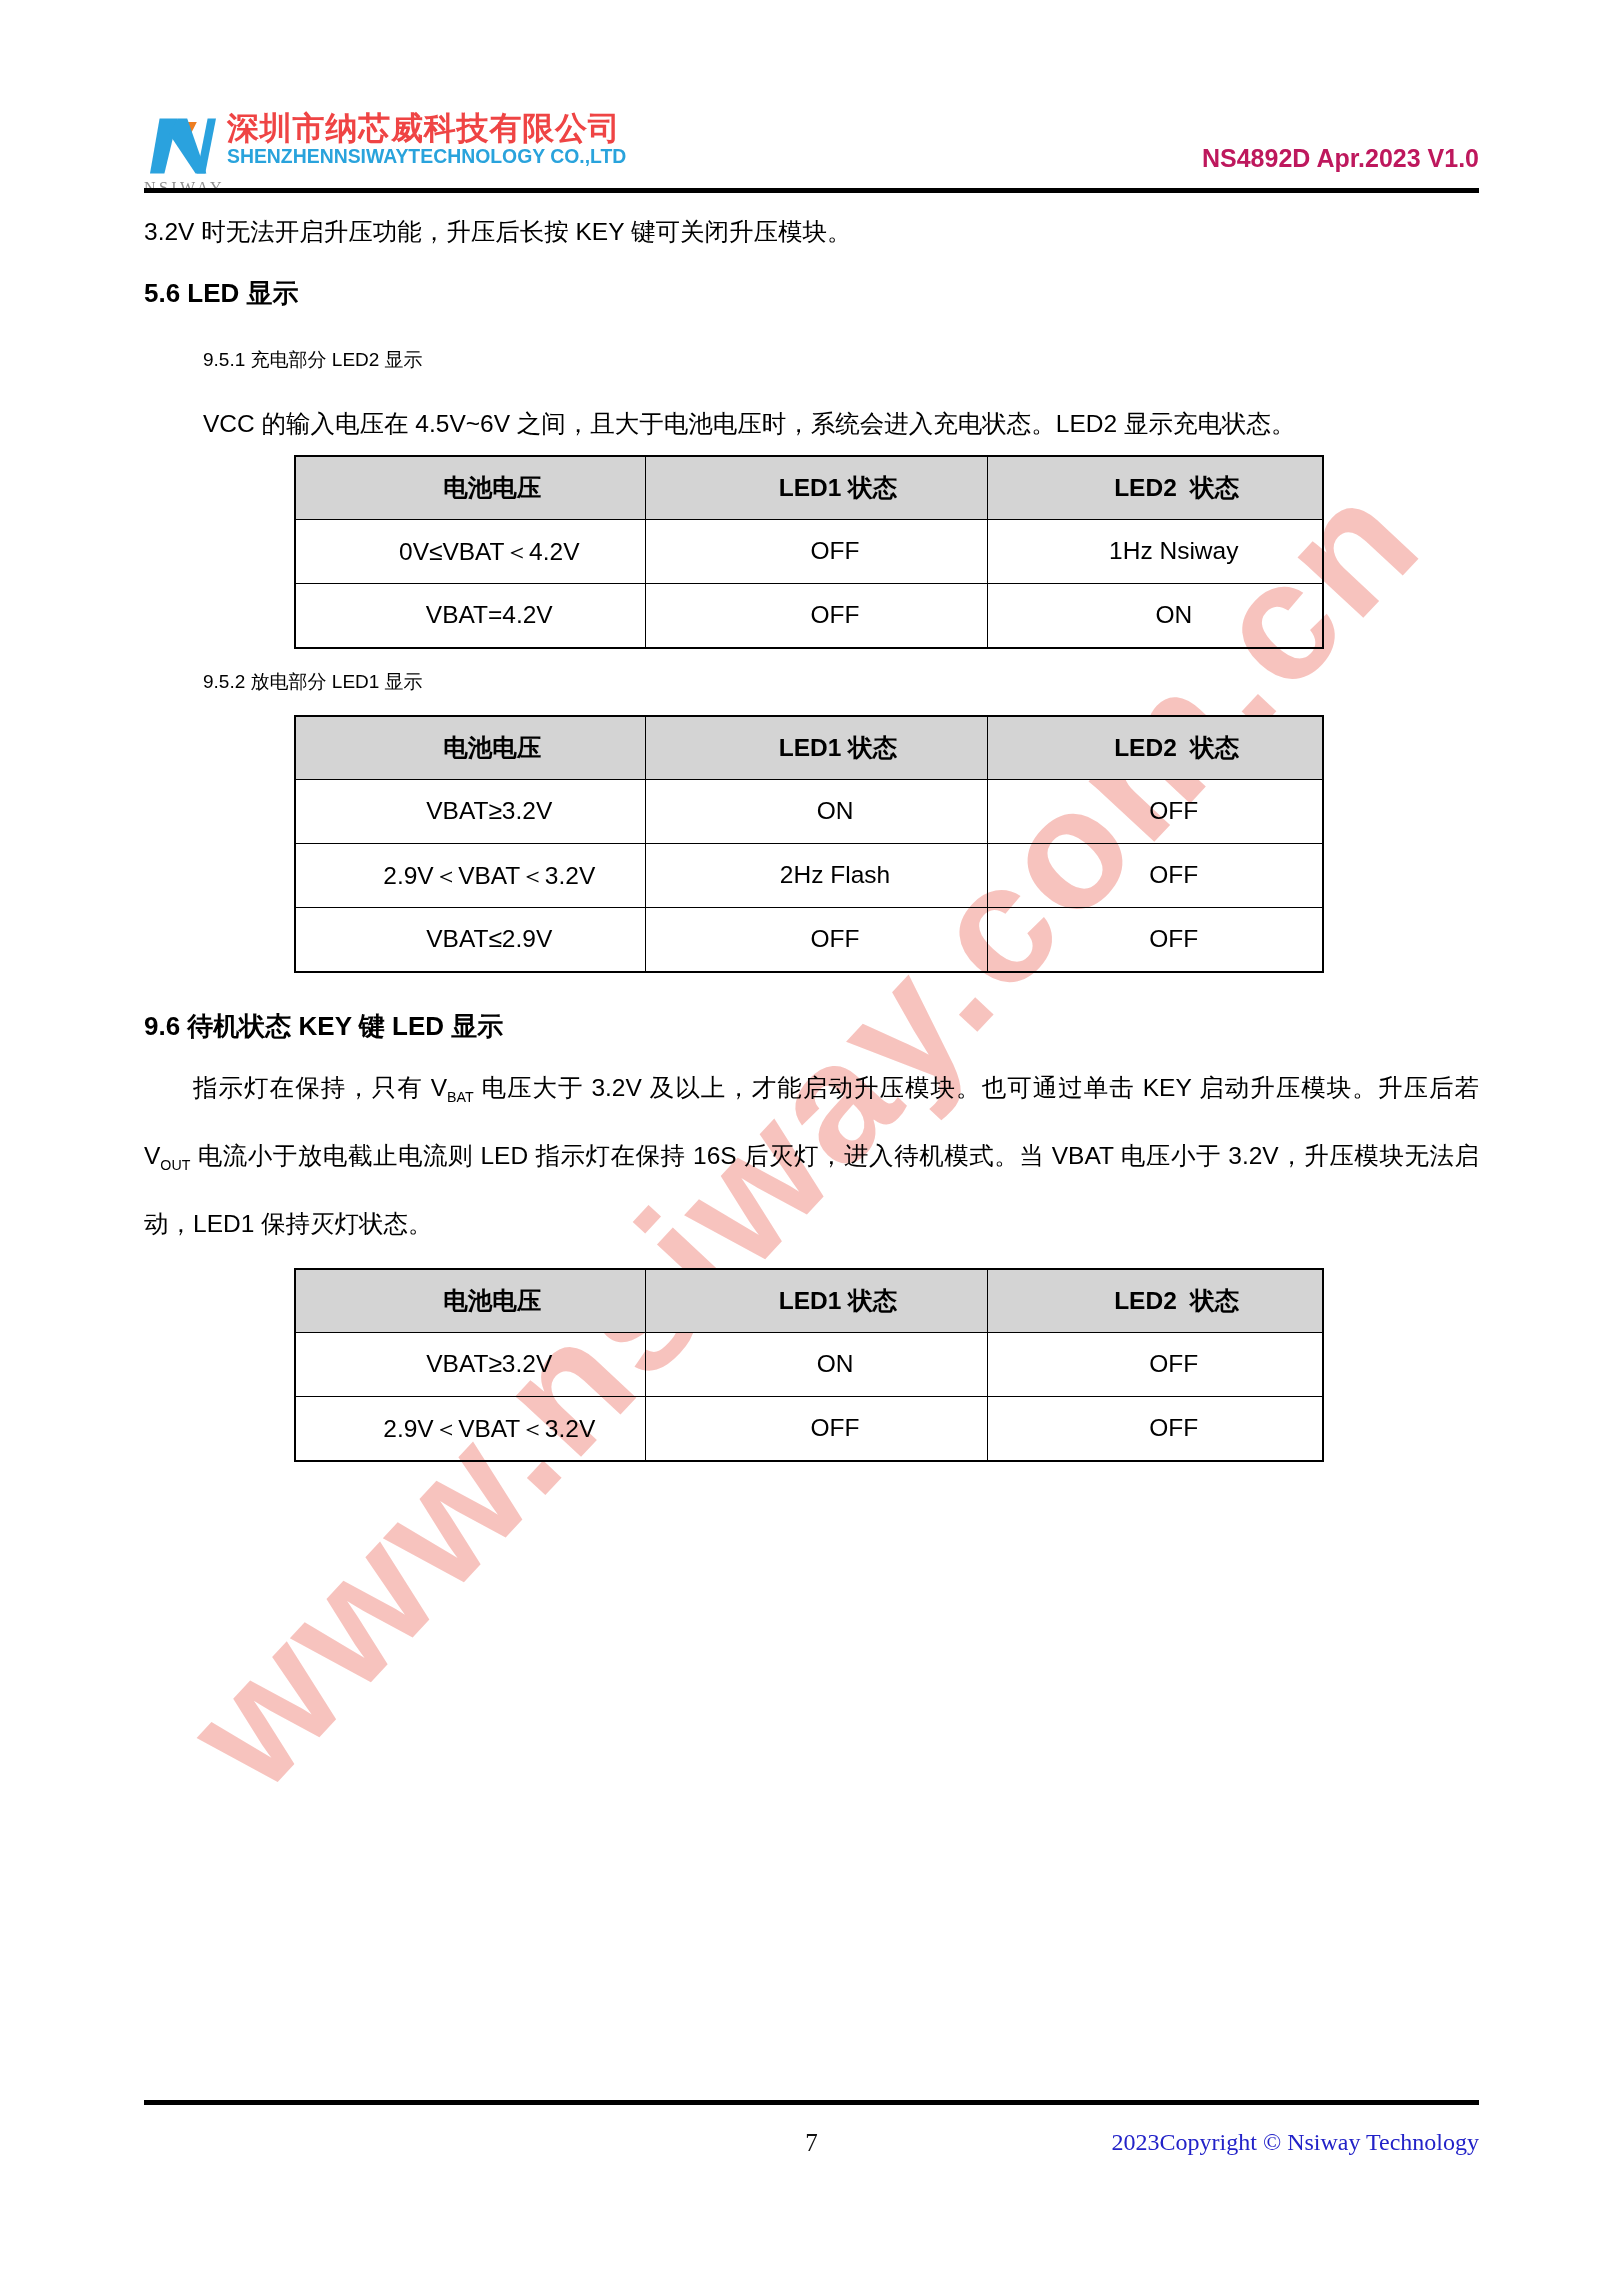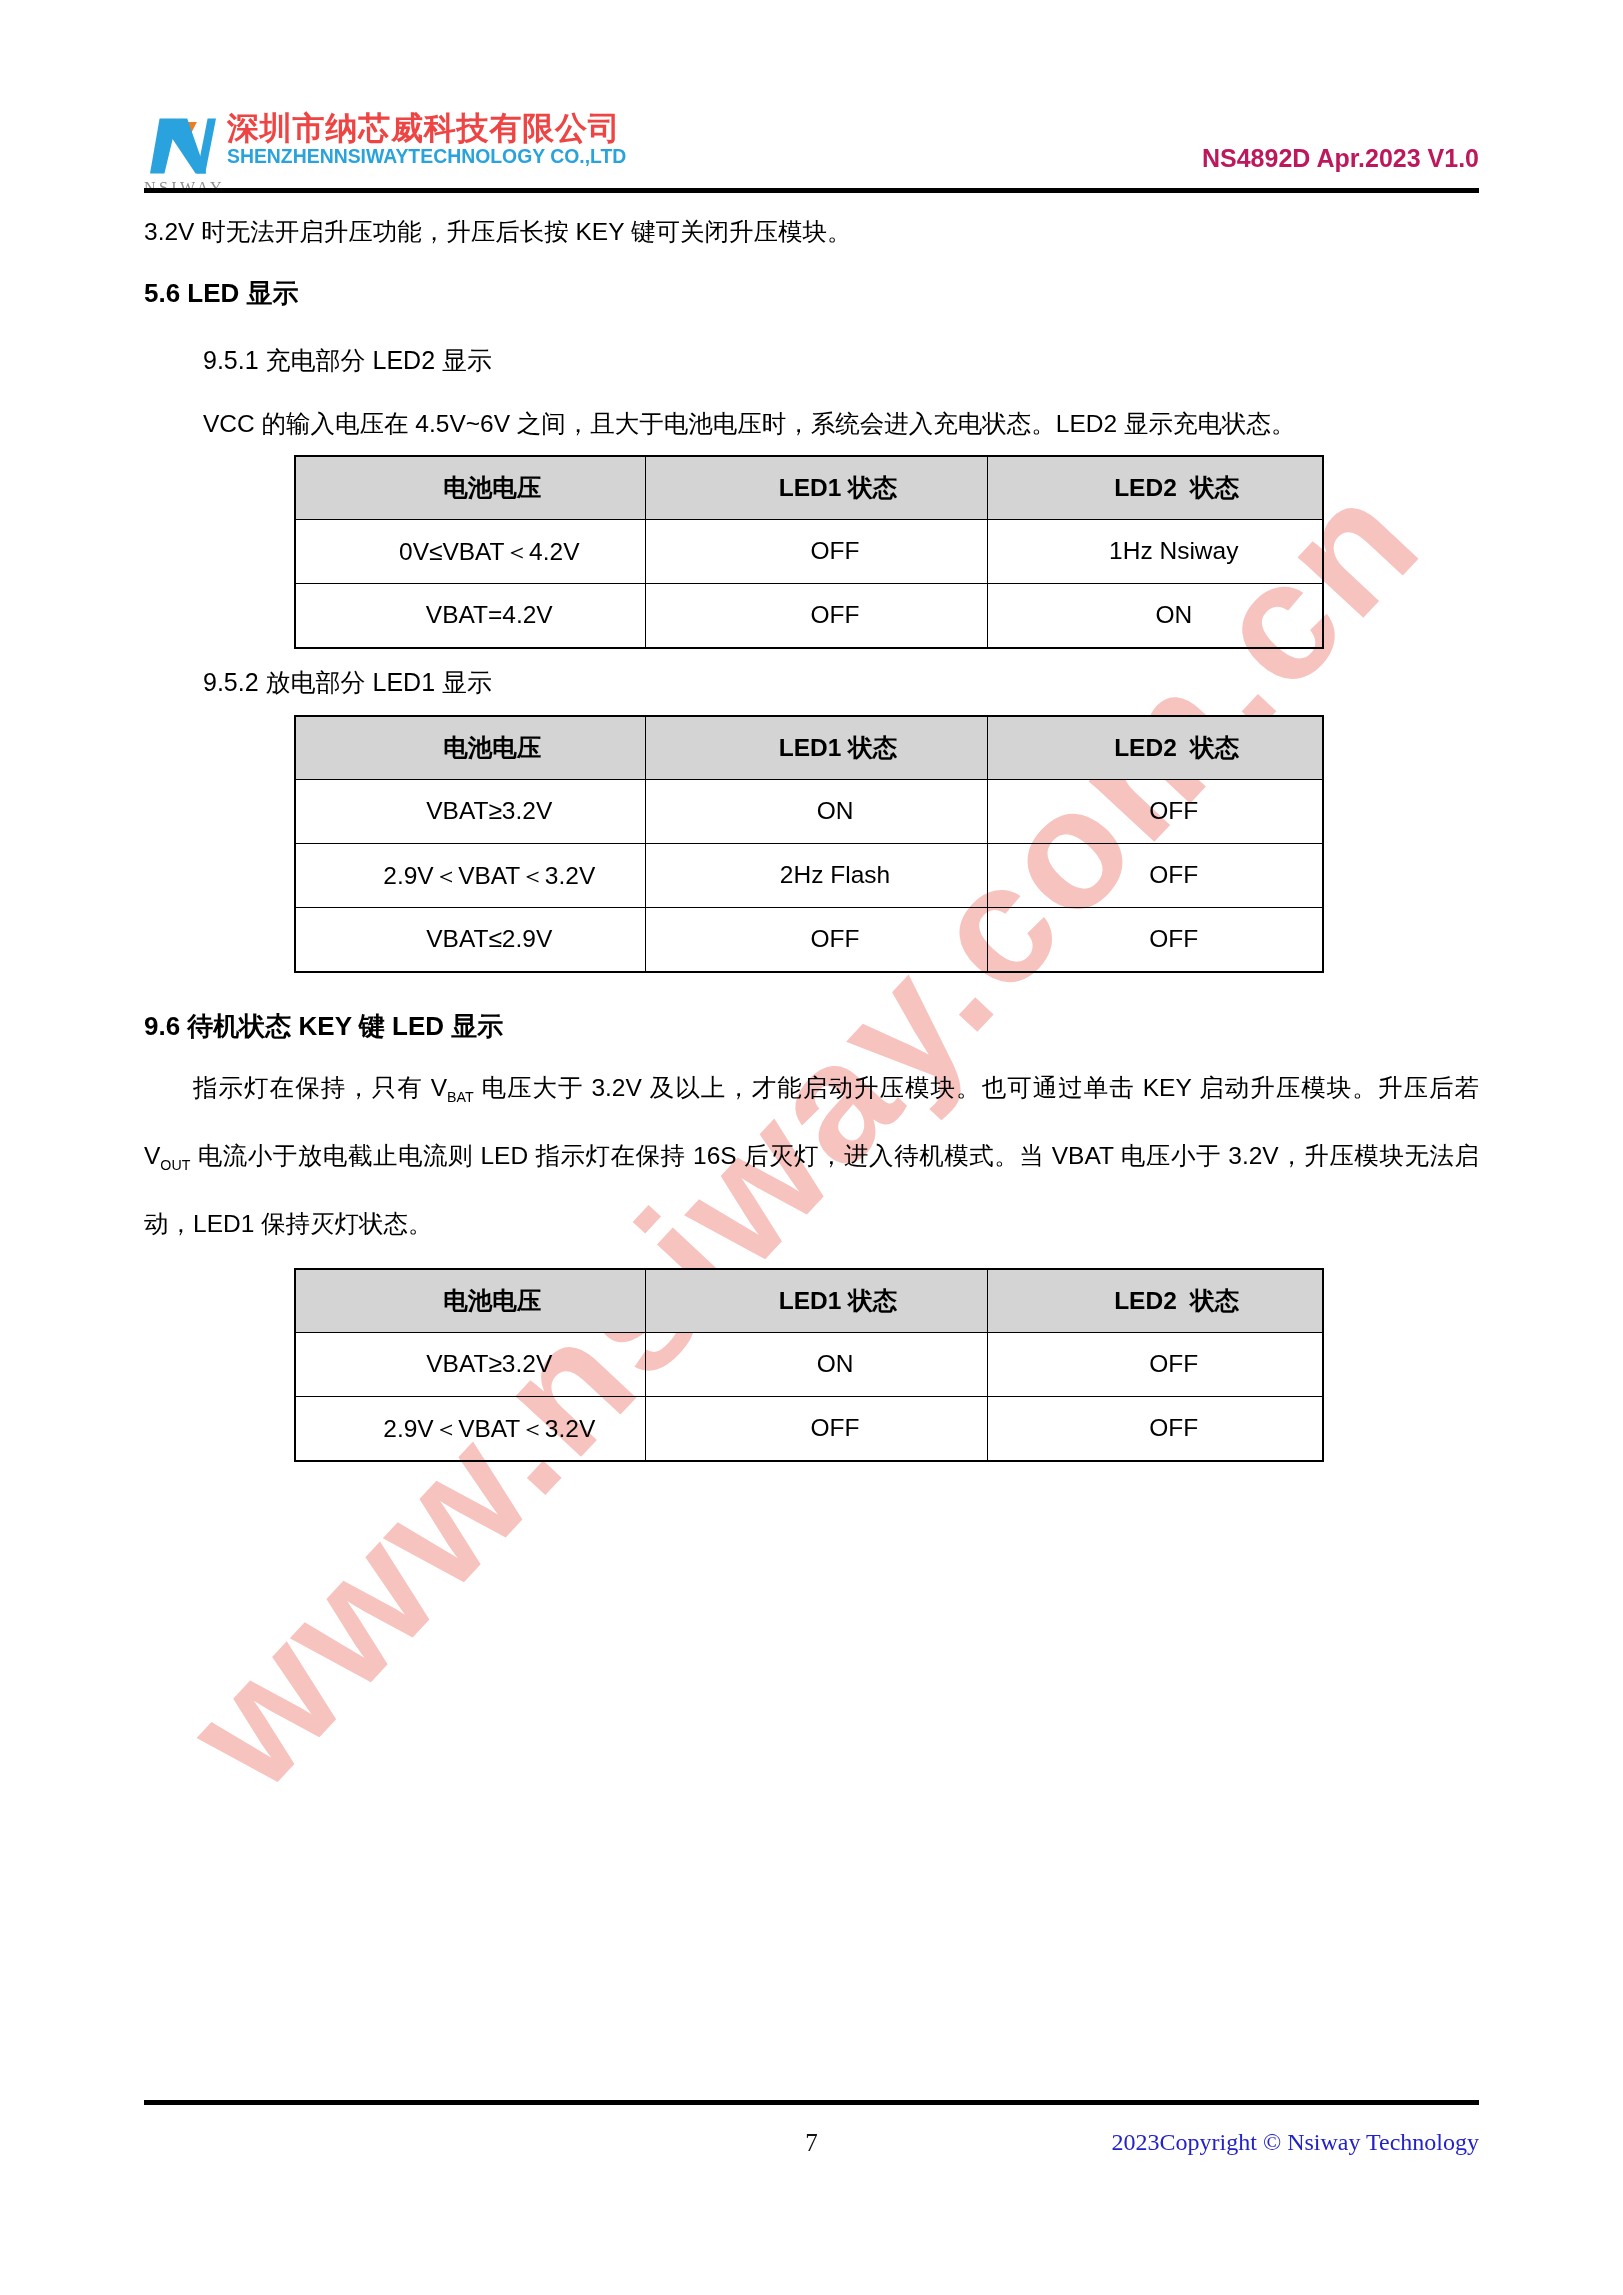--- a/index.html
+++ b/index.html
@@ -21,21 +21,21 @@
               font-size:19.4px;font-weight:bold;color:#29A3DC;}
   .doc-ref{position:absolute;right:144px;top:144px;z-index:1;
            font-size:25px;font-weight:bold;color:#be185d;}
   .rule{position:absolute;left:144px;right:144px;height:5px;background:#000;z-index:1;}
   .top-rule{top:188px;}
   .footer-rule{top:2100px;}
   
   .content{position:absolute;left:144px;right:144px;top:203px;z-index:1;font-size:24.5px;}
   .intro{margin:13.5px 0 0 0;line-height:30px;}
   .h-section{margin:30px 0 0 0;font-size:26px;font-weight:bold;line-height:32px;}
-  .h-sub{margin:36px 0 0 59px;font-size:25px;font-weight:normal;line-height:30px;}
+  .h-sub{margin:36px 0 0 59px;font-size:19px;font-weight:normal;line-height:30px;}
   .p-indent{margin:34px 0 16px 59px;line-height:30px;}
   .led-table{margin:14.4px 0 0 150px;width:1027px;border-collapse:collapse;table-layout:fixed;
              border:2.5px solid #000;}
   .led-table th,.led-table td{border:1.7px solid #000;text-align:center;vertical-align:middle;
              padding:0;font-size:24.5px;}
   .led-table th{height:62px;background:#d4d4d4;font-weight:bold;white-space:pre;padding-left:44px;}
   .led-table td{height:63px;background:transparent;font-weight:normal;padding-left:38px;}
   .led-table col.c1{width:350px;} .led-table col.c2{width:342px;} .led-table col.c3{width:336px;}
   .t-gap{margin-top:18px;}
   .standby-para{margin:12px 0 0 0;line-height:68px;text-align:justify;text-indent:2em;}

